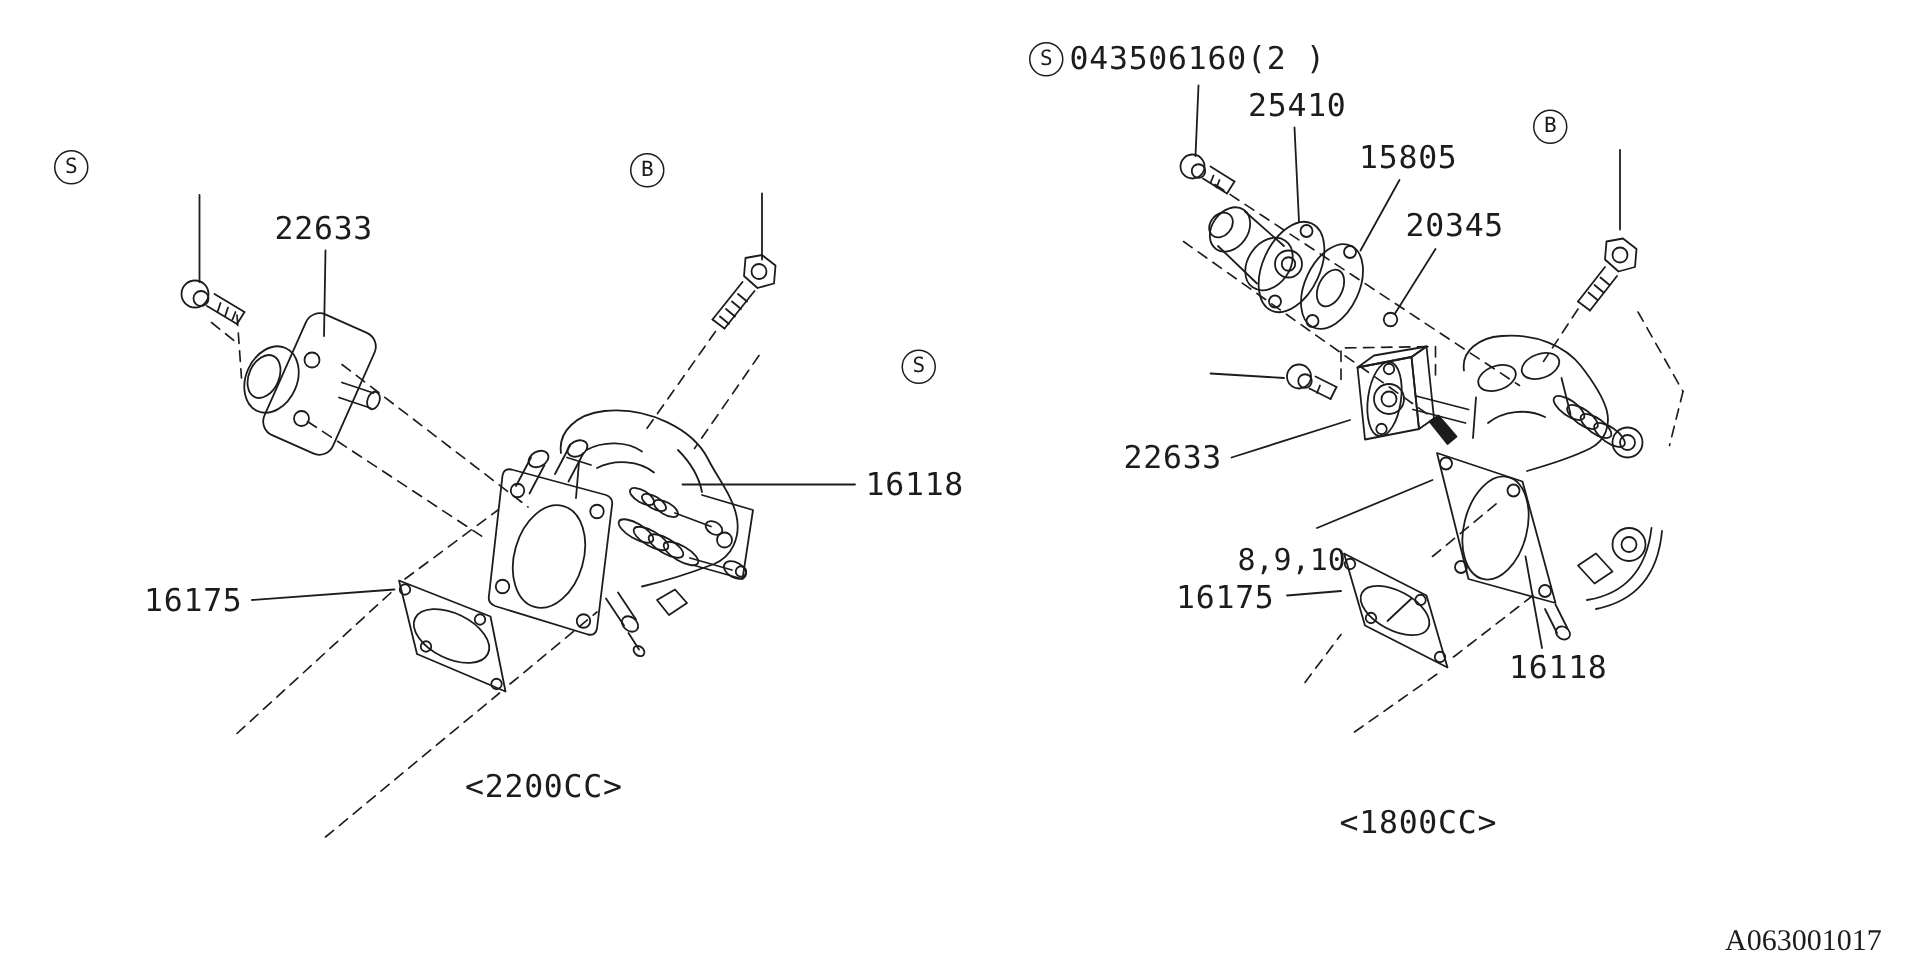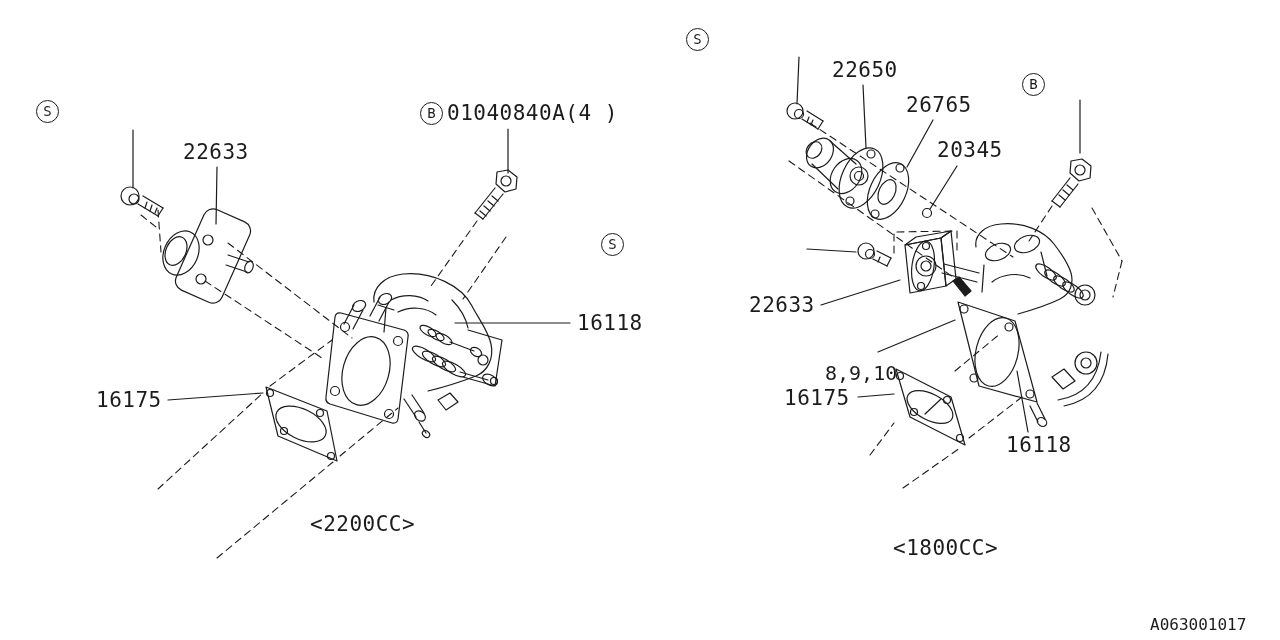--- a/index.html
+++ b/index.html
@@ -25,21 +25,21 @@
     white-space:pre;color:#1c1c1c;
   }
   .badge{
     width:21px;height:21px;margin-right:4px;flex:0 0 auto;
     border:1.6px solid #1c1c1c;border-radius:50%;
     display:inline-flex;align-items:center;justify-content:center;
     font-size:14px;letter-spacing:0;
   }
   .note{font-size:20px;letter-spacing:0;}
   .caption{letter-spacing:.5px;align-items:center;}
-  .footer{font-size:16px;letter-spacing:0;}
+  .footer{font-size:20px;letter-spacing:0;font-family:Liberation Serif, serif;}
 </style>
 </head>
 <body>
 
 <div class="canvas">
 
 <svg width="1280" height="640" viewBox="0 0 1280 640">
 
   <g>
     <path d="M133,130 L133,188"></path>
@@ -282,40 +282,40 @@
 </svg>
 
   <div class="label" style="left:36px;top:100px">
     <span class="badge">S</span>
   </div>
   <div class="label" style="left:183px;top:141px">
     <span>22633</span>
   </div>
   <div class="label" style="left:420px;top:102px">
     <span class="badge">B</span>
-    <span>01040840A(4 )</span>
   </div>
   <div class="label" style="left:577px;top:312px">
     <span>16118</span>
   </div>
   <div class="label" style="left:96px;top:389px">
     <span>16175</span>
   </div>
   <div class="label caption" style="left:310px;top:513px">
     <span>&lt;2200CC&gt;</span>
   </div>
 
   <div class="label" style="left:686px;top:28px">
     <span class="badge">S</span>
+    <span>043506160(2 )</span>
   </div>
   <div class="label" style="left:832px;top:59px">
-    <span>22650</span>
+    <span>25410</span>
   </div>
   <div class="label" style="left:906px;top:94px">
-    <span>26765</span>
+    <span>15805</span>
   </div>
   <div class="label" style="left:937px;top:139px">
     <span>20345</span>
   </div>
   <div class="label" style="left:1022px;top:73px">
     <span class="badge">B</span>
   </div>
   <div class="label" style="left:601px;top:233px">
     <span class="badge">S</span>
   </div>

